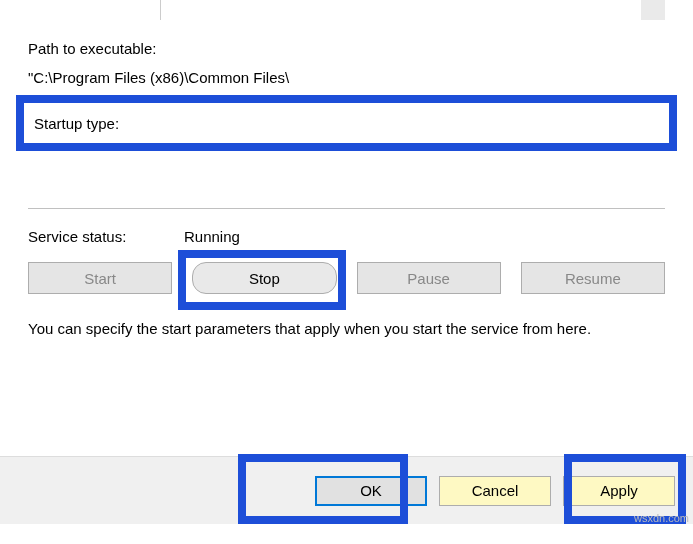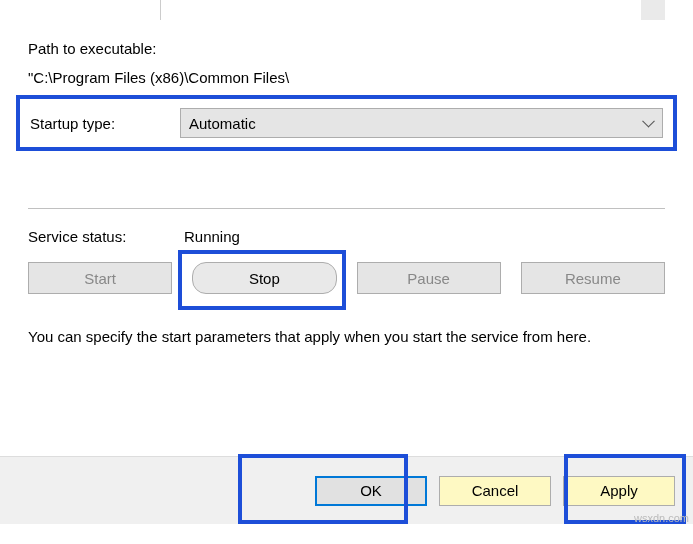--- a/index.html
+++ b/index.html
@@ -41,21 +41,21 @@
       margin-top: 30px;
       margin-bottom: 18px;
     }
     .path-label {
       margin-bottom: 12px;
     }
     .path-value {
       color: #000;
     }
     .highlight-box {
-      border: 4px solid #1d4ed8;
+      border: 8px solid #1d4ed8;
       position: absolute;
     }
     .startup-highlight {
       top: 95px;
       left: 16px;
       right: 16px;
       height: 56px;
       padding: 12px 10px;
       display: flex;
       align-items: center;
@@ -133,21 +133,21 @@
     }
     .stop-highlight {
       top: 250px;
       left: 178px;
       width: 168px;
       height: 60px;
       pointer-events: none;
     }
     .specify-text {
       position: absolute;
-      top: 326px;
+      top: 318px;
       left: 28px;
       right: 28px;
       line-height: 1.4;
     }
     .params-row {
       position: absolute;
       top: 396px;
       left: 28px;
       right: 28px;
       display: flex;
@@ -218,25 +218,20 @@
   <div class="top-divider"></div>
   <div class="top-square"></div>
 
   <div class="path-section">
     <div class="path-label">Path to executable:</div>
     <div class="path-value">"C:\Program Files (x86)\Common Files\</div>
   </div>
 
   <div class="highlight-box startup-highlight">
     <div class="startup-label">Startup type:</div>
-    <div class="select-wrap">
-      <select class="startup-select">
-        <option>Automatic</option>
-      </select>
-    </div>
   </div>
 
   <hr class="divider">
 
   <div class="status-row">
     <div class="status-label">Service status:</div>
     <div>Running</div>
   </div>
 
   <div class="buttons-row">

